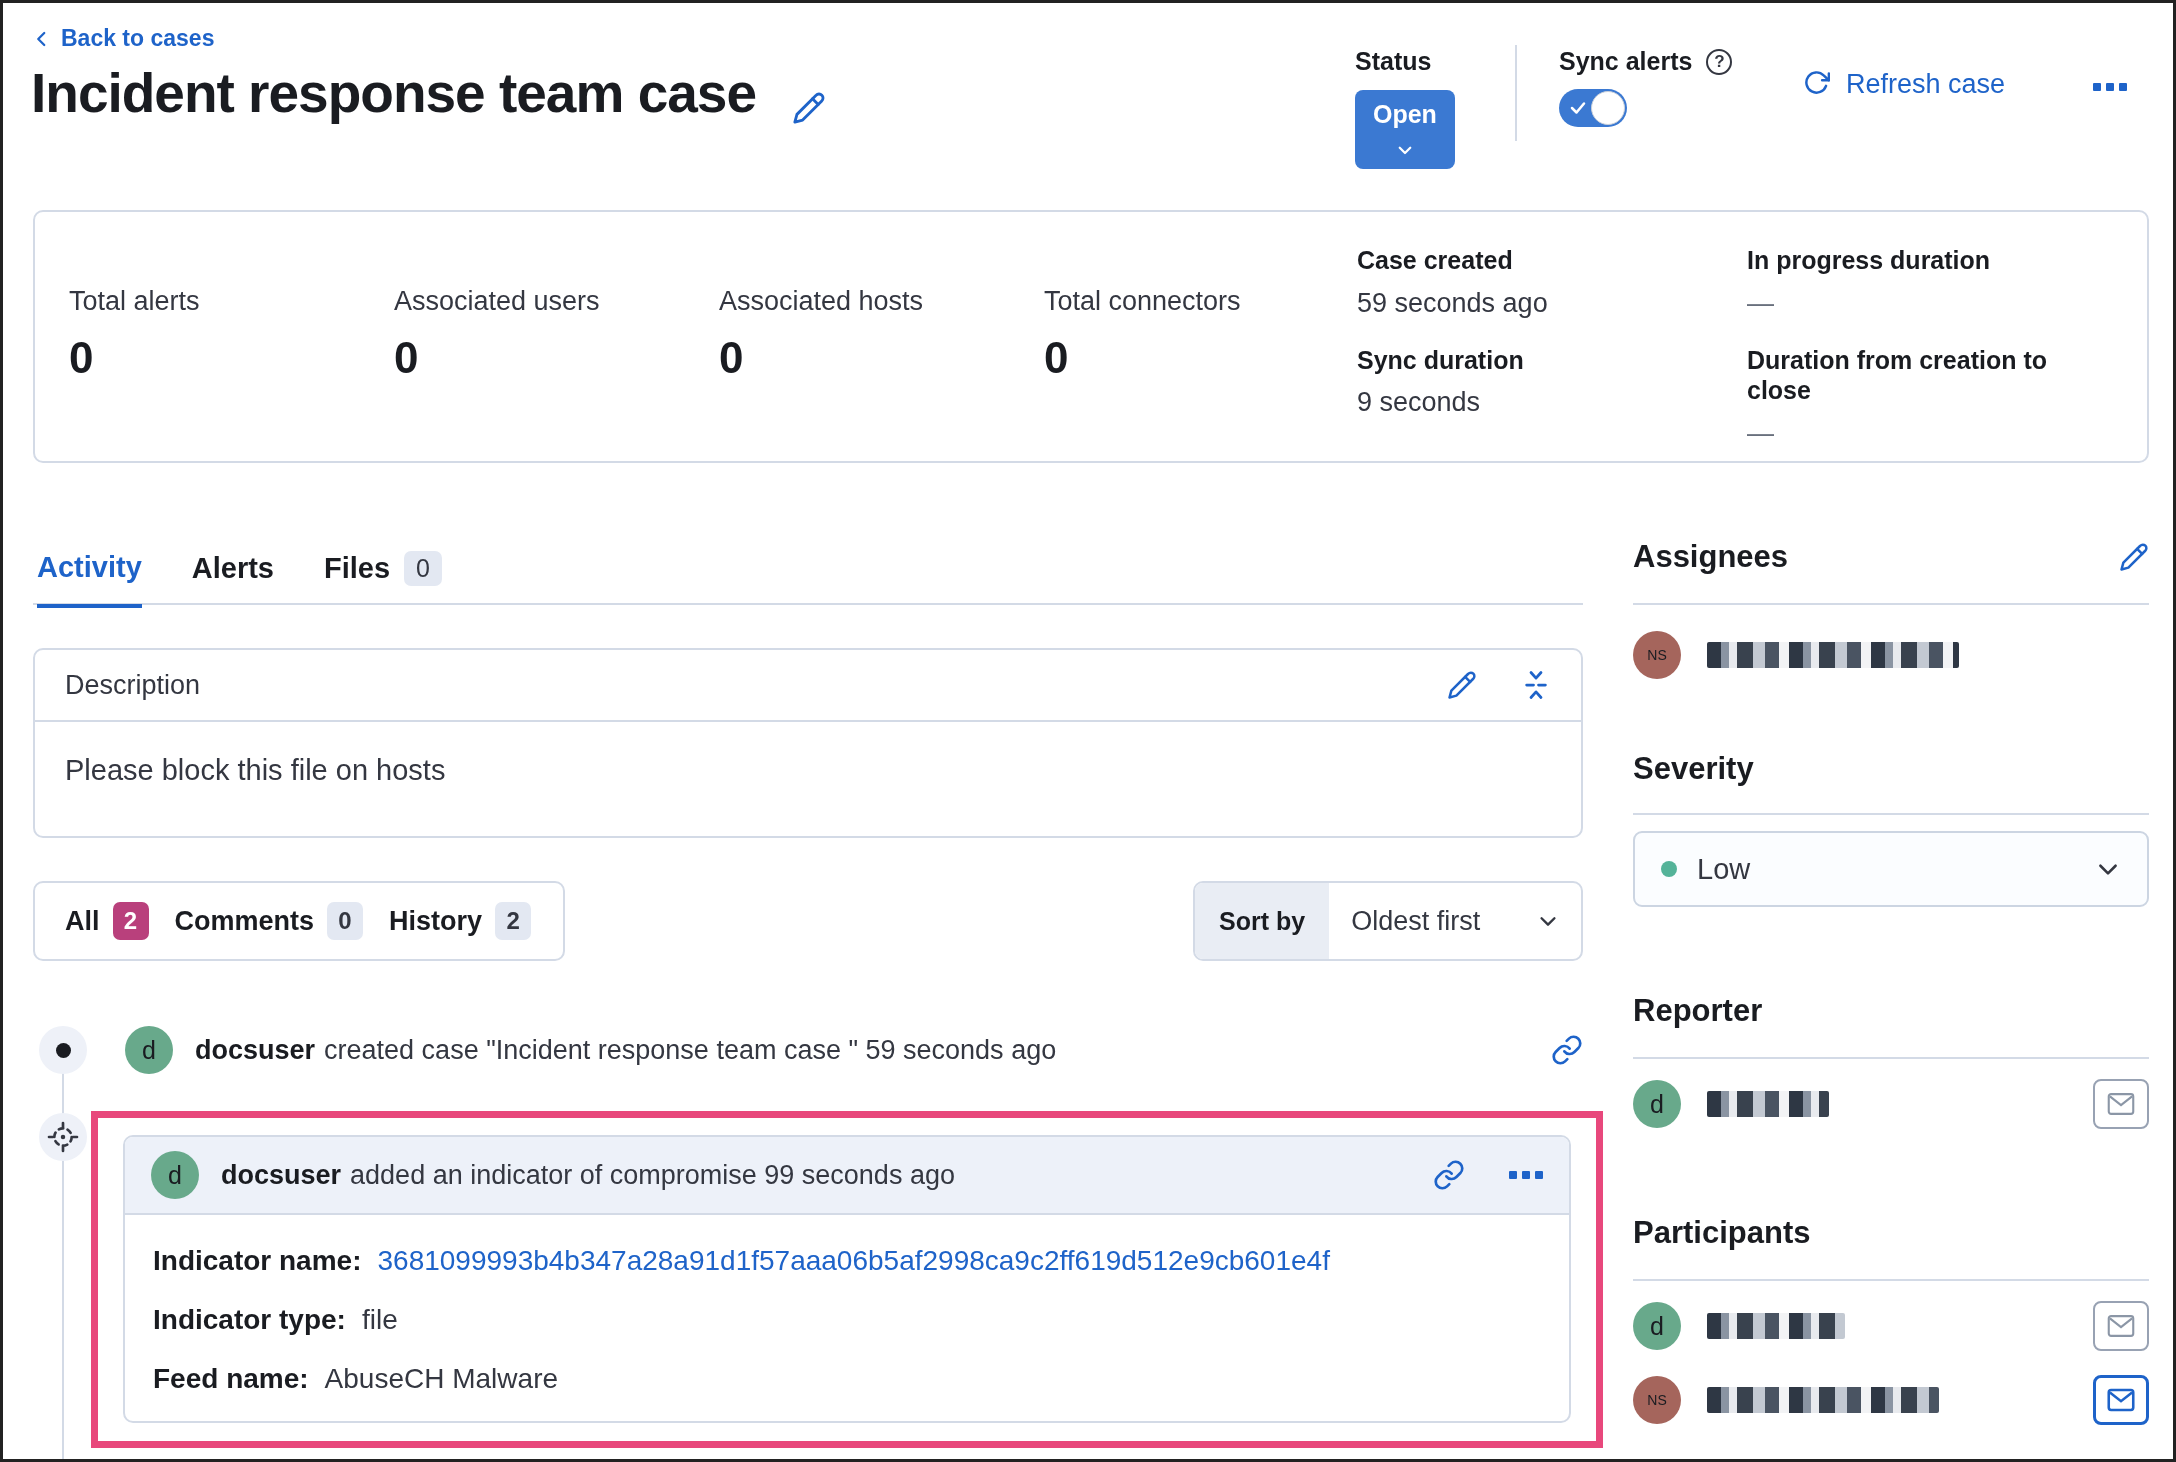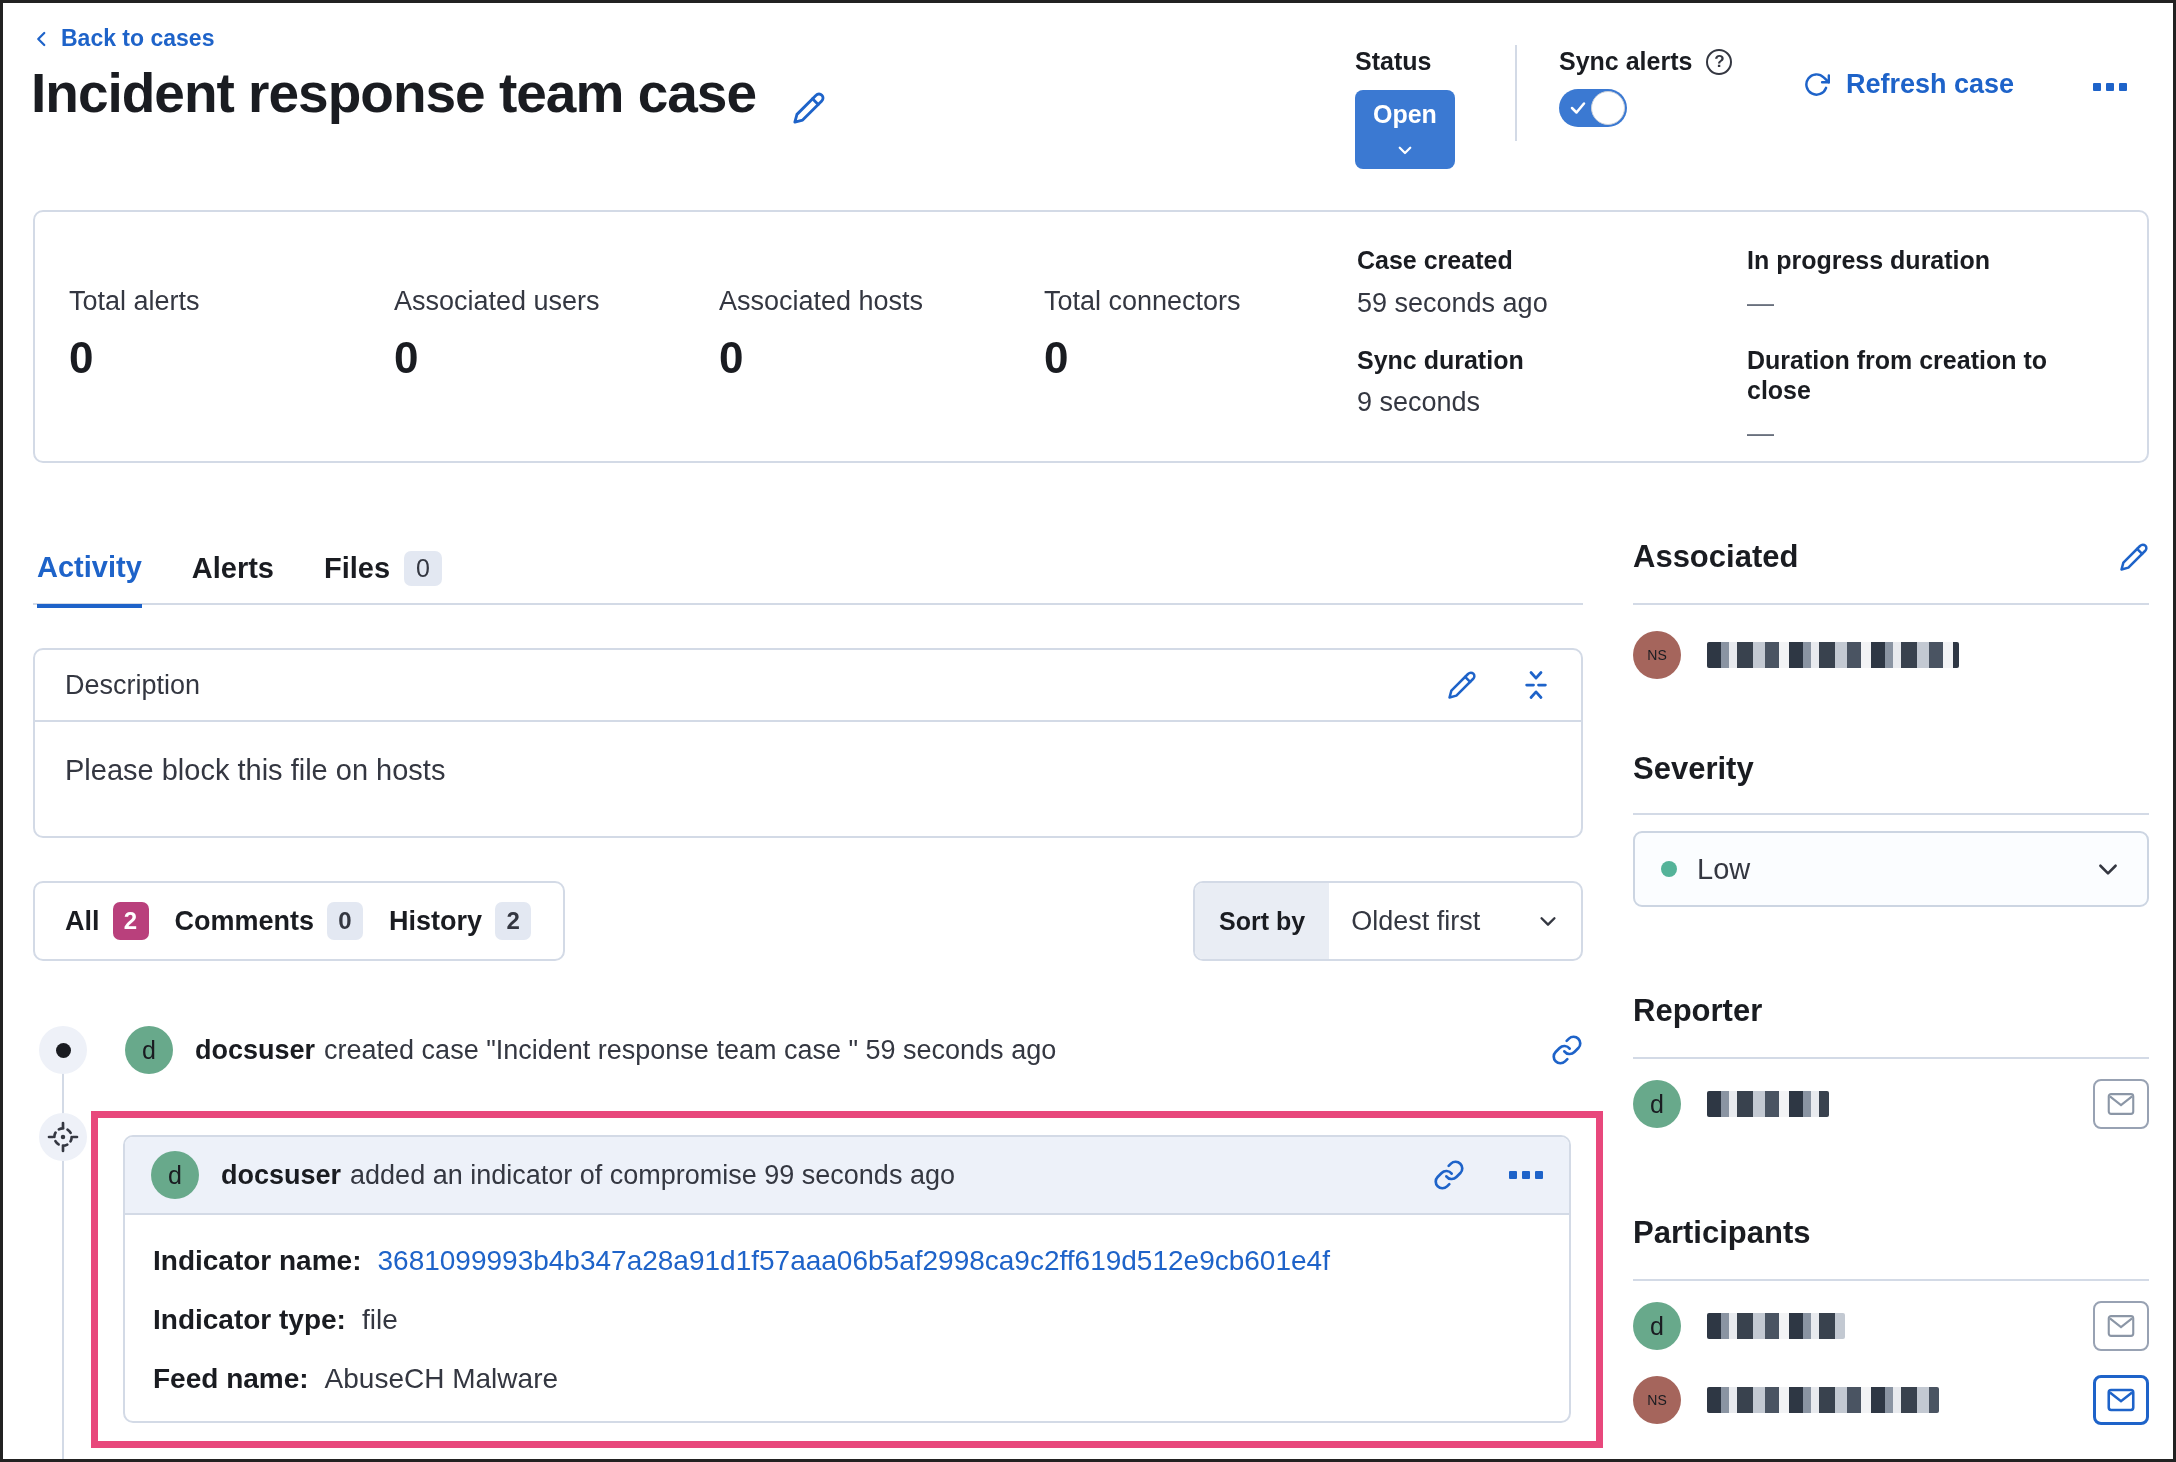--- a/index.html
+++ b/index.html
@@ -30,22 +30,22 @@
   .sync-block { position:absolute; left:1556px; top:44px; }
   .sync-label-row { display:flex; align-items:center; gap:14px; }
   .help-icon { width:26px; height:26px; border:2px solid var(--text,#343741); border-radius:50%;
     display:flex; align-items:center; justify-content:center; font-size:17px; font-weight:700; cursor:pointer; }
   .toggle { position:relative; margin-top:13px; width:68px; height:38px; border-radius:19px;
     background:var(--btn-blue,#3b79d2); cursor:pointer; }
   .toggle .knob { position:absolute; right:2px; top:2px; width:34px; height:34px; border-radius:50%;
     background:#fff; border:1px solid #c9d0da; }
   .toggle svg { position:absolute; left:9px; top:10px; }
 
-  .refresh-btn { position:absolute; left:1800px; top:66px; display:flex; align-items:center; gap:16px;
-    color:var(--link,#1e63c9); font-size:27px; font-weight:700; cursor:pointer; }
+  .refresh-btn { position:absolute; left:1800px; top:66px; display:flex; gap:16px;
+    color:var(--link,#1e63c9); font-size:27px; font-weight:400; cursor:pointer; }
   .boxes { display:flex; gap:5px; cursor:pointer; }
   .boxes i { width:8px; height:8px; background:var(--link,#1e63c9); border-radius:1px; }
   .boxes-hdr { position:absolute; left:2090px; top:80px; }
 
   
   .stats-panel { position:absolute; left:30px; top:207px; width:2116px; height:253px;
     border:2px solid var(--border,#d3dae6); border-radius:10px; }
   .stat-list { position:absolute; left:34px; top:74px; display:flex; }
   .stat { width:325px; }
   .stat-label { font-size:27px; color:var(--text,#343741); }
@@ -362,21 +362,21 @@
         </div>
         <div class="field-row">
           <span class="field-label">Feed name:</span>
           <span class="field-value">AbuseCH Malware</span>
         </div>
       </div>
     </div>
   </div>
 
   <div class="side-section-head" style="top:536px;">
-    <span class="side-title">Associated</span>
+    <span class="side-title">Assignees</span>
     <span class="icon-btn">
       <svg width="30" height="30" viewBox="0 0 24 24" fill="none" stroke="currentColor" stroke-width="2" stroke-linecap="round" stroke-linejoin="round">
           <path d="M17 3a2.83 2.83 0 1 1 4 4L7.5 20.5 2 22l1.5-5.5L17 3z"></path>
           <path d="M14.5 5.5l4 4"></path>
         </svg>
     </span>
   </div>
   <div class="side-divider" style="top:600px;"></div>
   <div class="side-row" style="top:628px;">
     <div class="avatar brown">NS</div>

